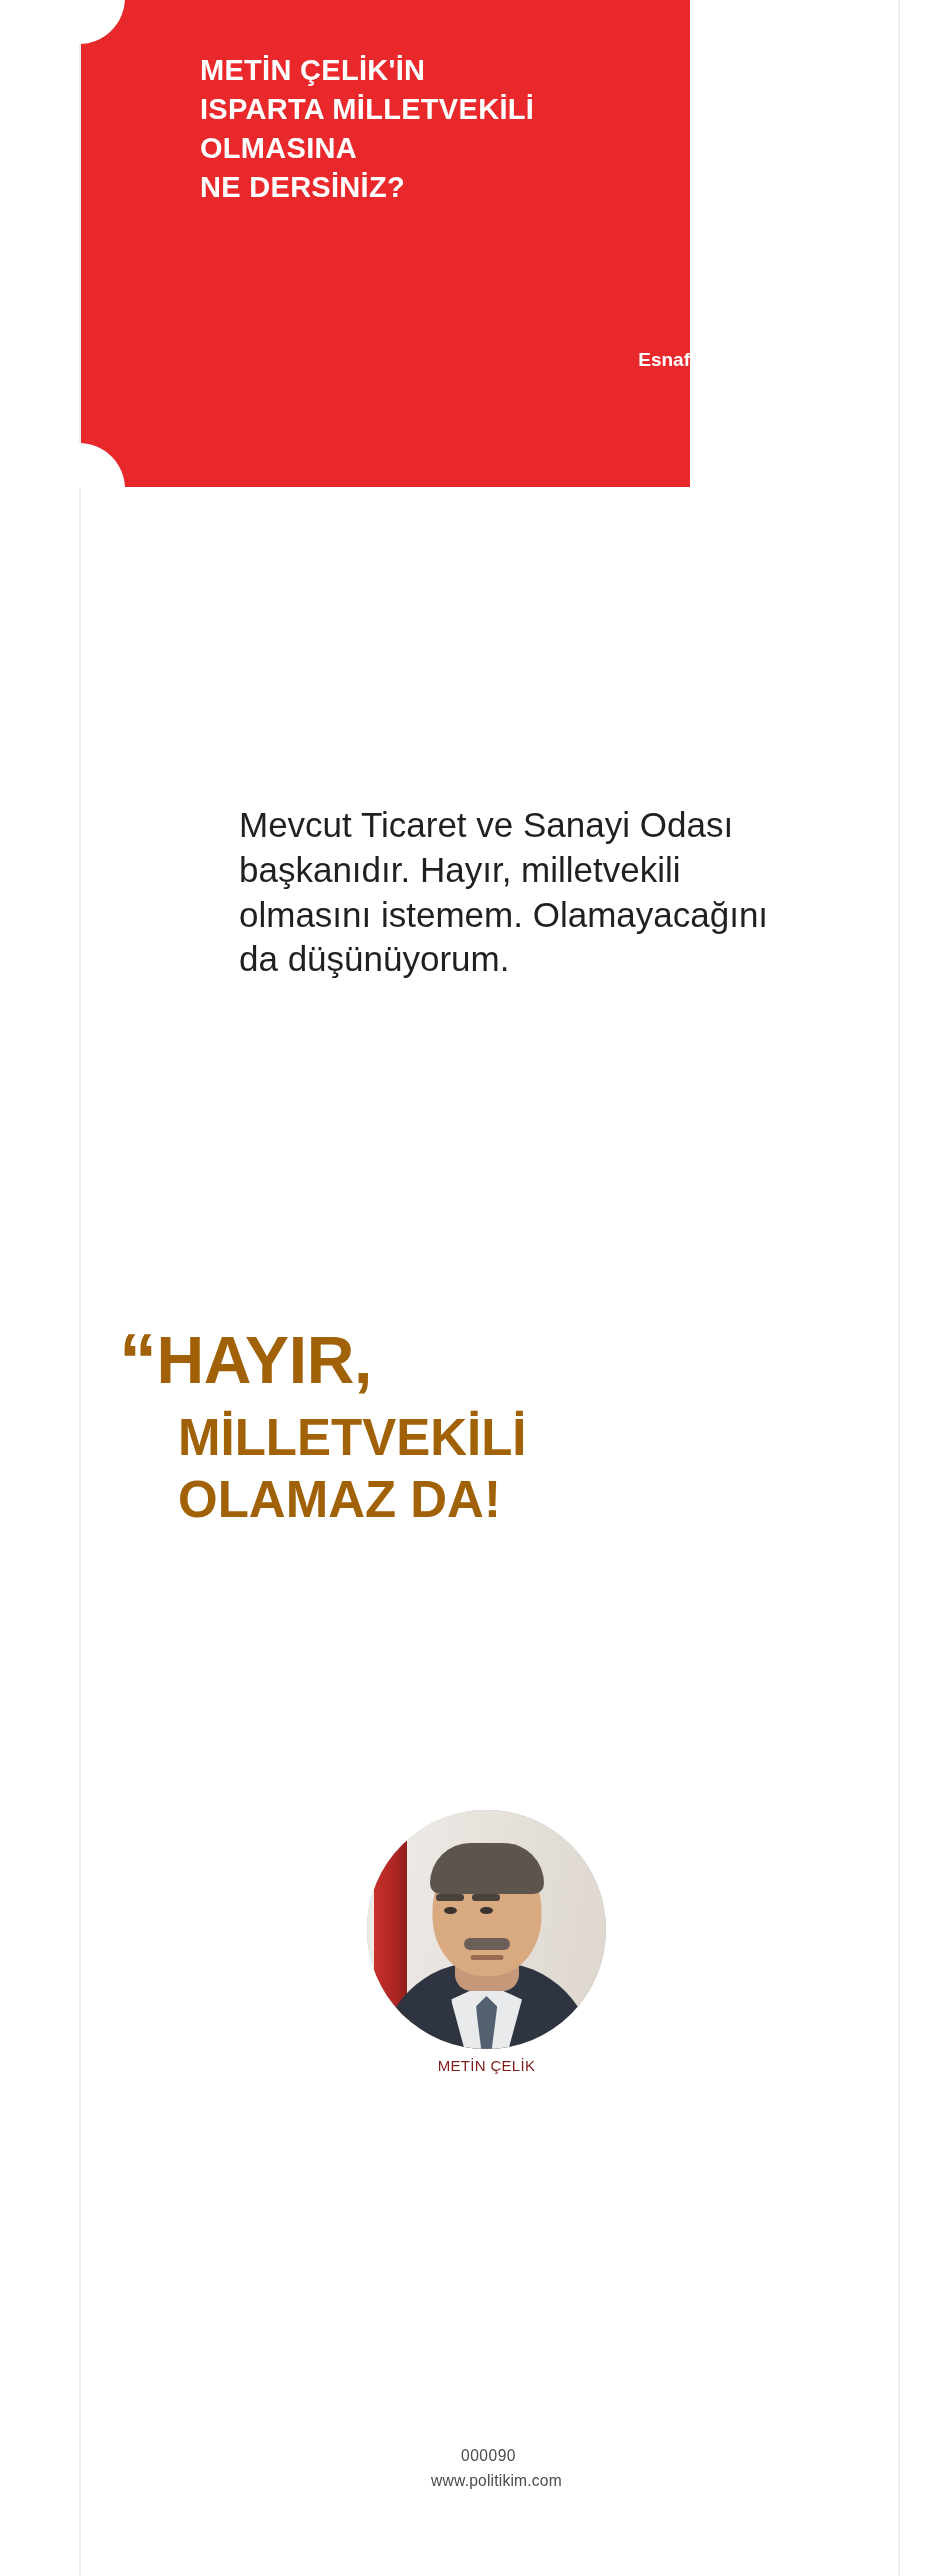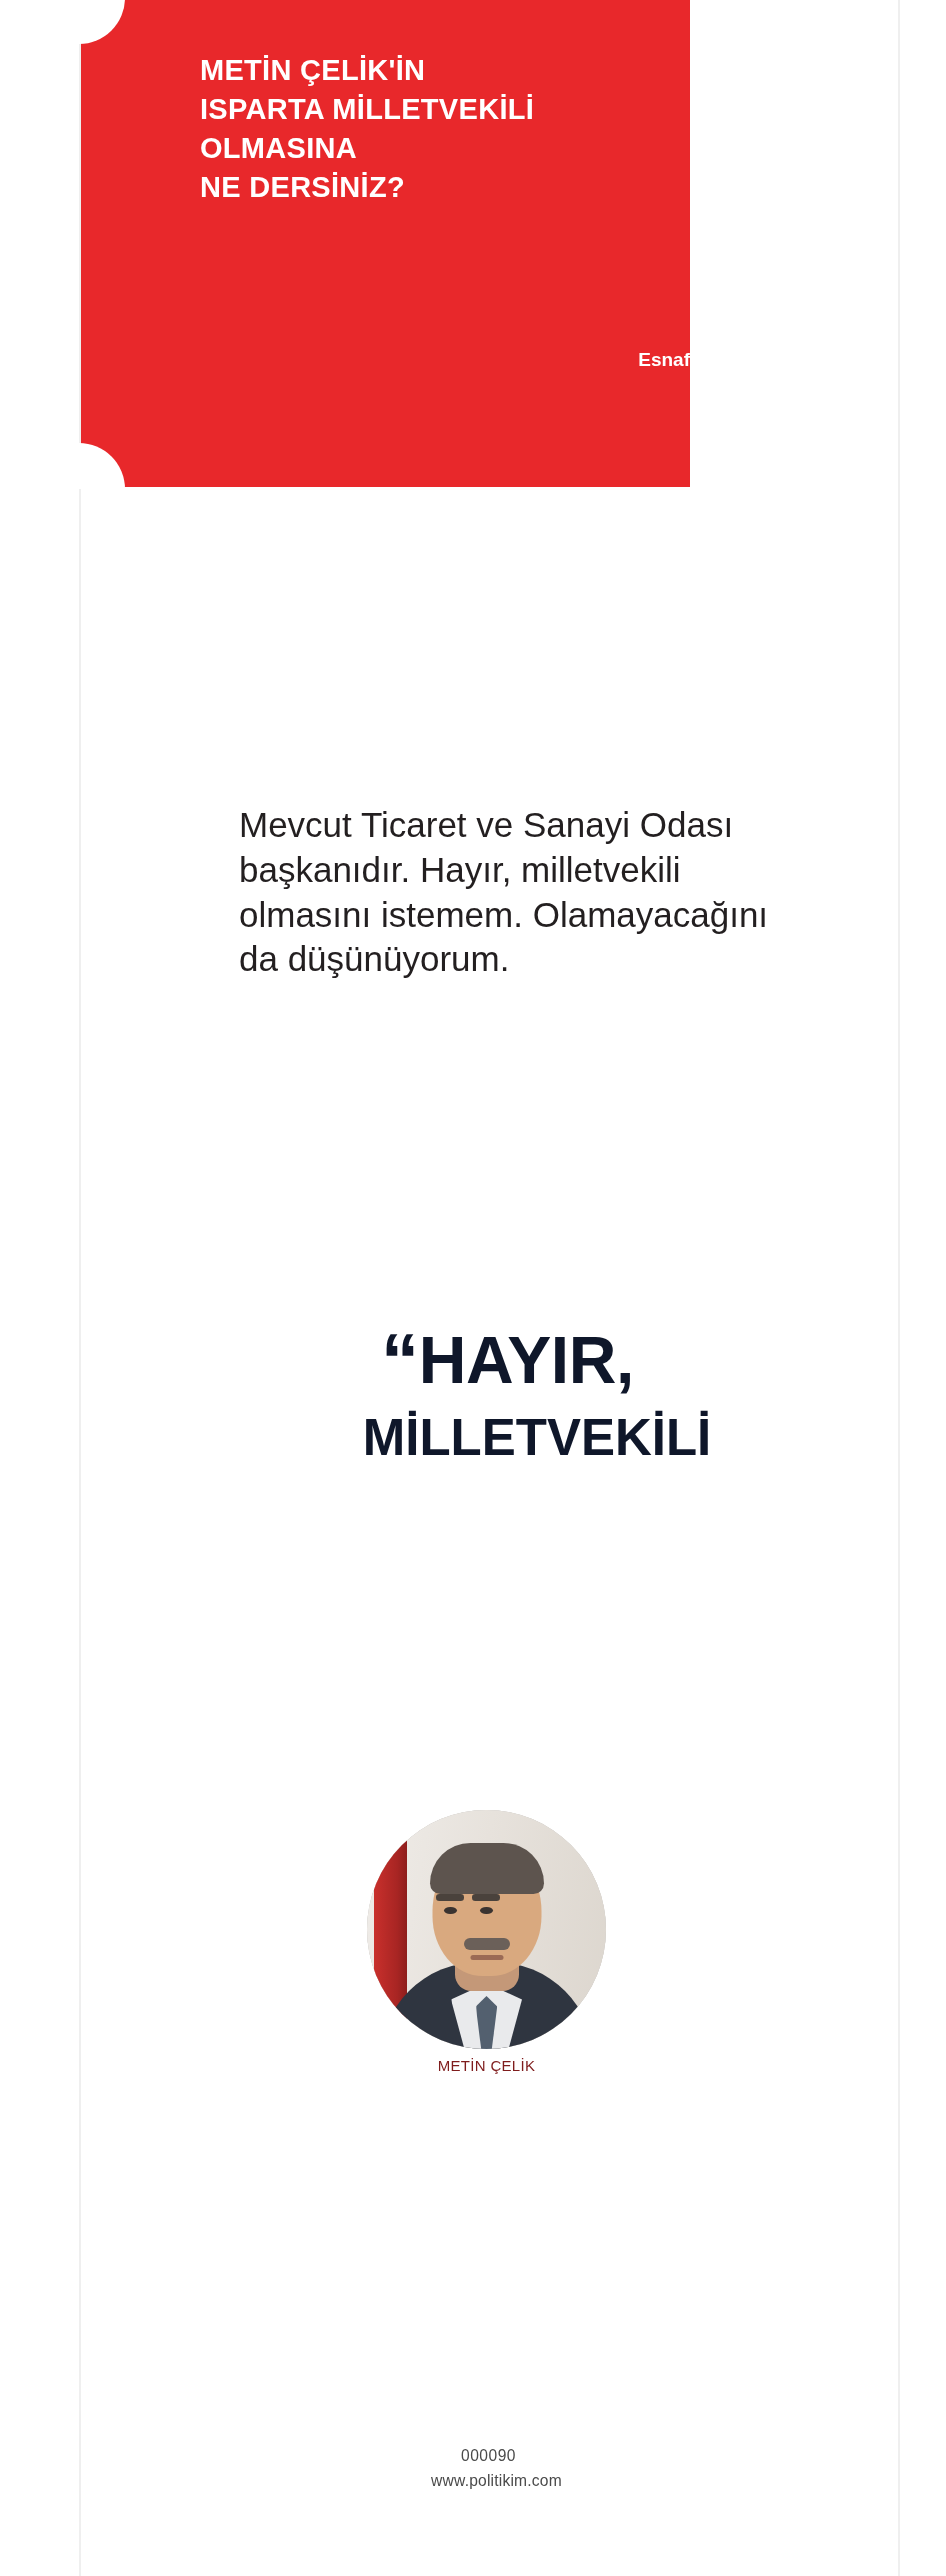--- a/index.html
+++ b/index.html
@@ -107,23 +107,22 @@
     line-height: 1.28;
     font-weight: 400;
   }
 
   
   .pullquote {
     position: absolute;
     left: 91px;
     top: 1317px;
     width: 790px;
-    color: #0f172a;
+    color: #a16207;
     font-weight: bold;
-    text-align: center;
   }
   .pq-line {
     white-space: pre;
     line-height: 1.12;
   }
   .pq-1 {
     font-size: 66px;
     letter-spacing: -0.4px;
     padding-left: 13px;
   }
@@ -340,20 +339,21 @@
       <div>Esnaf</div>
     </div>
 
   </div>
 
   <div class="answer">Mevcut Ticaret ve Sanayi Odası başkanıdır. Hayır, milletvekili olmasını istemem. Olamayacağını da düşünüyorum.</div>
 
   <div class="pullquote">
     <div class="pq-line pq-1"><span class="qmark">“</span><span>HAYIR,</span></div>
     <div class="pq-line pq-2">MİLLETVEKİLİ</div>
+    <div class="pq-line pq-4">OLAMAZ DA!</div>
   </div>
 
   <div class="portrait-wrap">
     <div class="portrait">
       <div class="p-wall"></div>
       <div class="p-flag"></div>
       <div class="p-suit"></div>
       <div class="p-shirt"></div>
       <div class="p-tie"></div>
       <div class="p-neck"></div>

